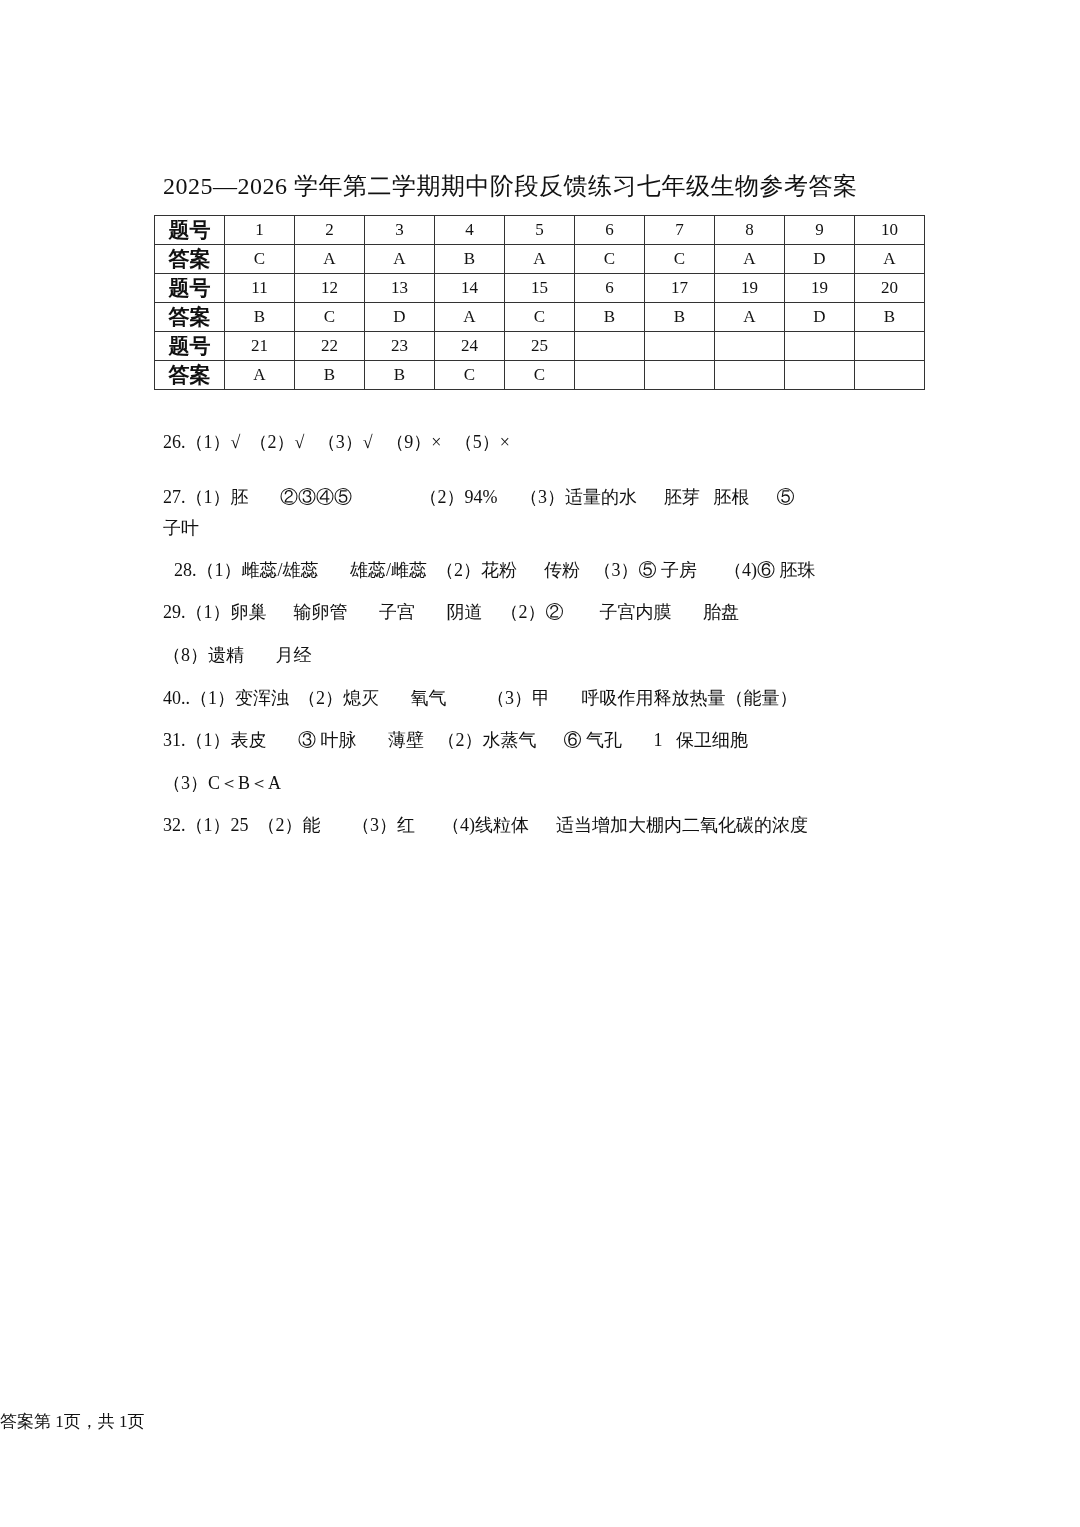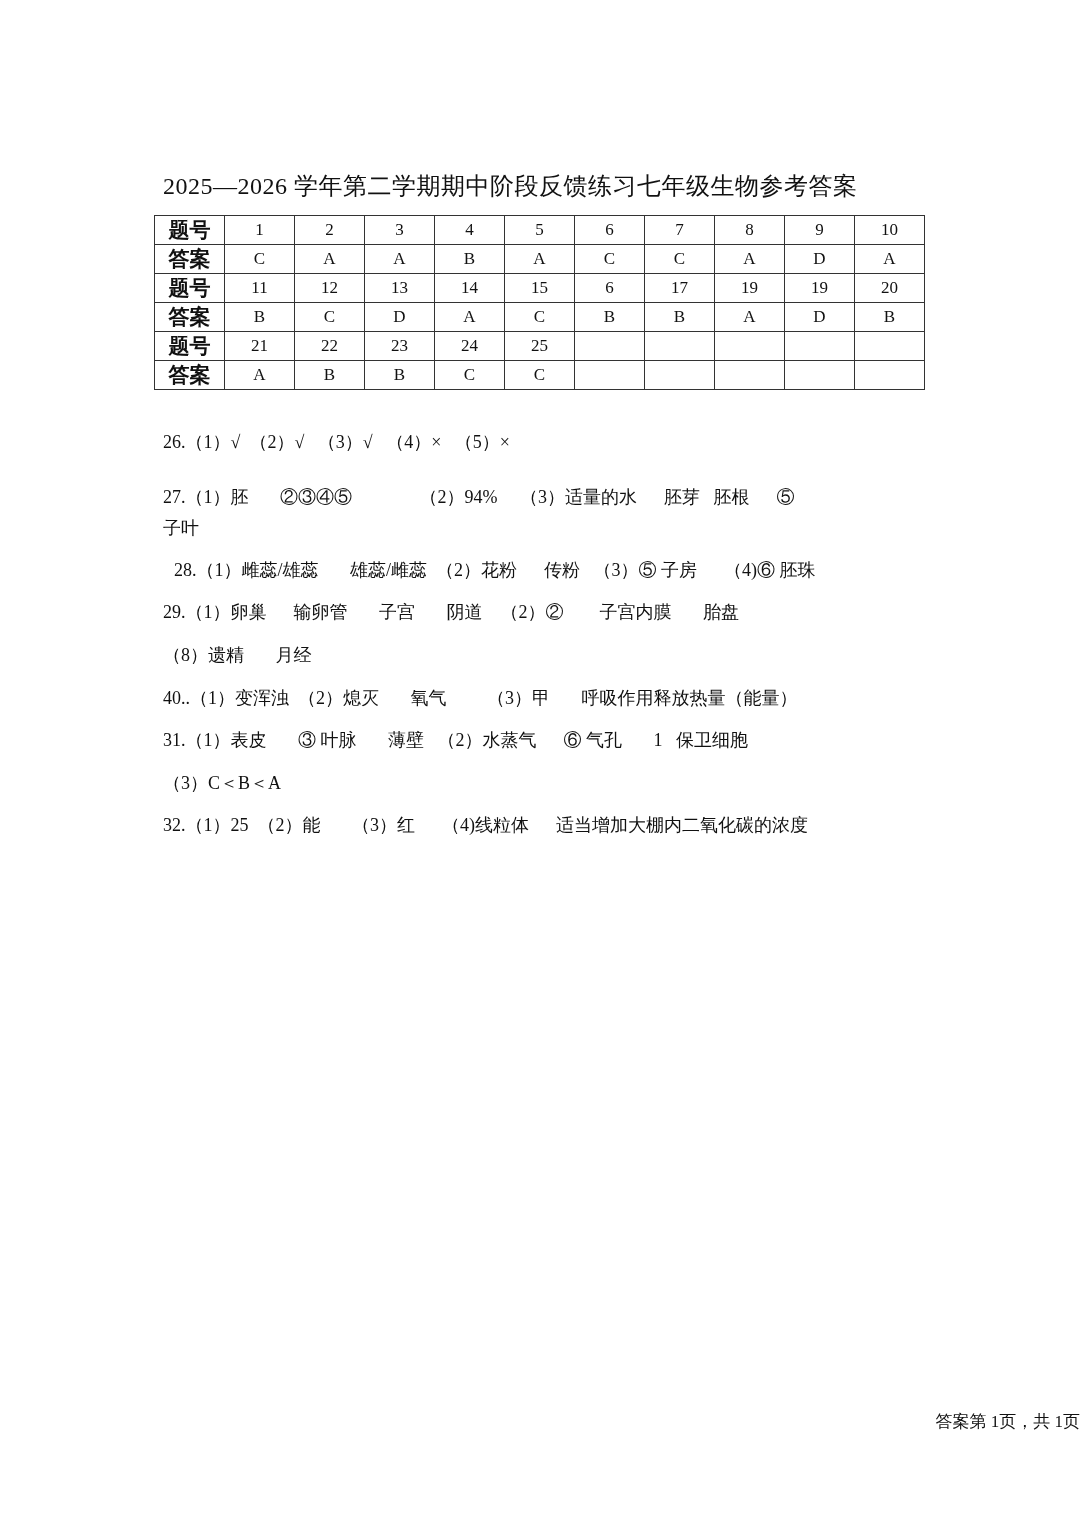--- a/index.html
+++ b/index.html
@@ -6,21 +6,21 @@
   body { width:1080px; height:1527px; position:relative; overflow:hidden;
          font-family:"Liberation Serif","DejaVu Serif",serif; color:#111; }
   .title { position:absolute; left:163px; top:153px; width:760px;
            font-size:24px; font-weight:normal; letter-spacing:0.5px; white-space:nowrap;margin-top:17px; }
   table.ans { position:absolute; left:154px; top:215px; border-collapse:collapse; }
   table.ans td { border:1px solid #333; height:28px; text-align:center;
                  font-size:17px; padding:0; }
   table.ans td.hdr { width:69px; font-weight:bold; font-size:21px; }
   table.ans td.c { width:69px; }
   .line { position:absolute; left:163px; font-size:18px; white-space:pre; }
-  .footer { position:absolute; left:0; width:1080px; top:1410px; text-align:right;
+  .footer { position:absolute; left:0; width:1080px; top:1410px; text-align:left;
             font-size:17px; }
 </style>
 </head>
 <body>
 
 <div class="title">2025—2026 学年第二学期期中阶段反馈练习七年级生物参考答案</div>
 
 <table class="ans">
   <tbody id="tbody">
       <tr>
@@ -98,21 +98,21 @@
         <td class="c"></td>
         <td class="c"></td>
         <td class="c"></td>
         <td class="c"></td>
         <td class="c"></td>
       </tr>
     </tbody>
 </table>
 
 <div id="answers">
-    <div class="line" style="top: 430px;">26.（1）√  （2）√   （3）√   （4）×   （5）×</div>
+    <div class="line" style="top: 430px;">26.（1）√  （2）√   （3）√   （9）×   （5）×</div>
     <div class="line" style="top: 473px; margin-top: 12px;">27.（1）胚       ②③④⑤               （2）94%     （3）适量的水      胚芽   胚根      ⑤</div>
     <div class="line" style="top: 516px;">子叶</div>
     <div class="line" style="top: 558px; margin-left: 11px;">28.（1）雌蕊/雄蕊       雄蕊/雌蕊  （2）花粉      传粉   （3）⑤ 子房      （4)⑥ 胚珠</div>
     <div class="line" style="top: 600px;">29.（1）卵巢      输卵管       子宫       阴道    （2）②        子宫内膜       胎盘</div>
     <div class="line" style="top: 643px;">（8）遗精       月经</div>
     <div class="line" style="top: 686px;">40..（1）变浑浊  （2）熄灭       氧气         （3）甲       呼吸作用释放热量（能量）</div>
     <div class="line" style="top: 728px;">31.（1）表皮       ③ 叶脉       薄壁   （2）水蒸气      ⑥ 气孔       1   保卫细胞</div>
     <div class="line" style="top: 771px;">（3）C＜B＜A</div>
     <div class="line" style="top: 813px; text-align: right;">32.（1）25  （2）能       （3）红      （4)线粒体      适当增加大棚内二氧化碳的浓度</div>
   </div>

